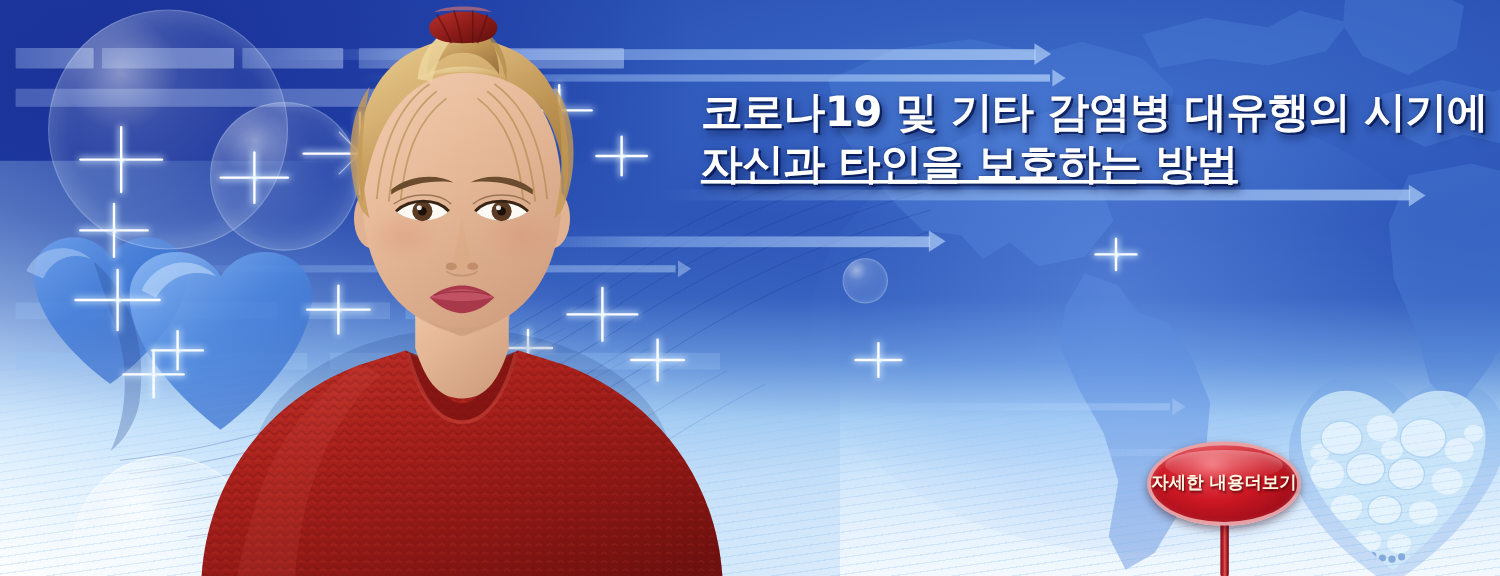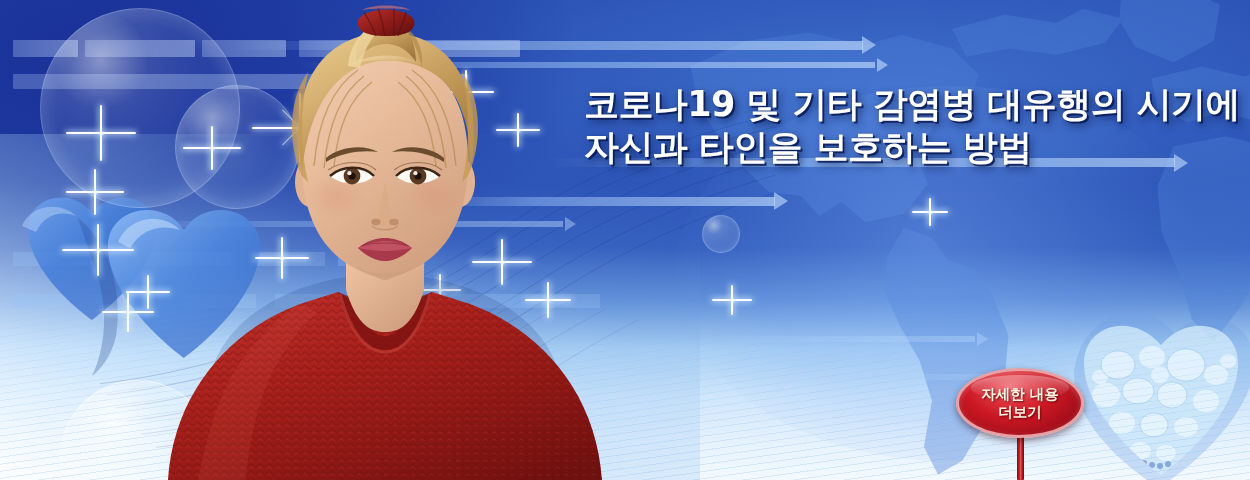--- a/index.html
+++ b/index.html
@@ -167,30 +167,30 @@
   .important{
     display:inline-block;
     background:#cc0a1f;
     color:#ffffff;
     font-size:30px; font-weight:700; letter-spacing:1.6px;
     padding:8px 28px 9px 30px;
     line-height:1;
     box-shadow:2px 3px 7px rgba(0,20,70,.45);
   }
   .headline{
-    margin-top:27px;
+    margin-top:17px;
     font-size:35px; font-weight:800; line-height:1.22;
     color:#ffffff; letter-spacing:-.6px;
     text-shadow:
       0 0 1px #17367f,
       2px 2px 0 rgba(9,26,84,.85),
       3px 4px 8px rgba(4,16,58,.65);
     white-space:nowrap;
   }
-  .headline .l2{ display:block; }
+  .headline .l2{ display:block;text-decoration:underline; }
 
   .body{
     margin-top:22px;
     font-size:19.5px; font-weight:700; line-height:1.47;
     color:#ffffff; letter-spacing:-.3px;
     text-shadow:1px 1px 0 rgba(10,30,90,.75), 2px 2px 5px rgba(6,20,70,.55);
   }
   .body .hl{ color:#ffd616; }
   .body div{ white-space:nowrap; }
 
@@ -207,21 +207,21 @@
   }
   .cta .ell{
     position:absolute; left:0; top:0; width:128px; height:70px;
     border-radius:50%;
     background:
       radial-gradient(ellipse at 42% 26%, #f0646d 0%, #e03a45 18%, #cc1824 44%, #a70f1b 72%, #820912 100%);
     border:3px solid #e8a0a4;
     box-shadow:
       0 3px 7px rgba(40,0,10,.45),
       inset 0 2px 6px rgba(255,255,255,.22);
-    display:flex; flex-direction:column; align-items:center; justify-content:center;
+    display:flex; align-items:center; justify-content:center;
   }
   .cta .ell::before{
     content:""; position:absolute; left:10%; top:7%; width:80%; height:38%;
     border-radius:50%;
     background:linear-gradient(to bottom, rgba(255,255,255,.34), rgba(255,255,255,0));
     pointer-events:none;
   }
   .cta .t{
     position:relative; z-index:2;
     color:#fff7e2; font-size:14.5px; font-weight:700; line-height:1.25;

